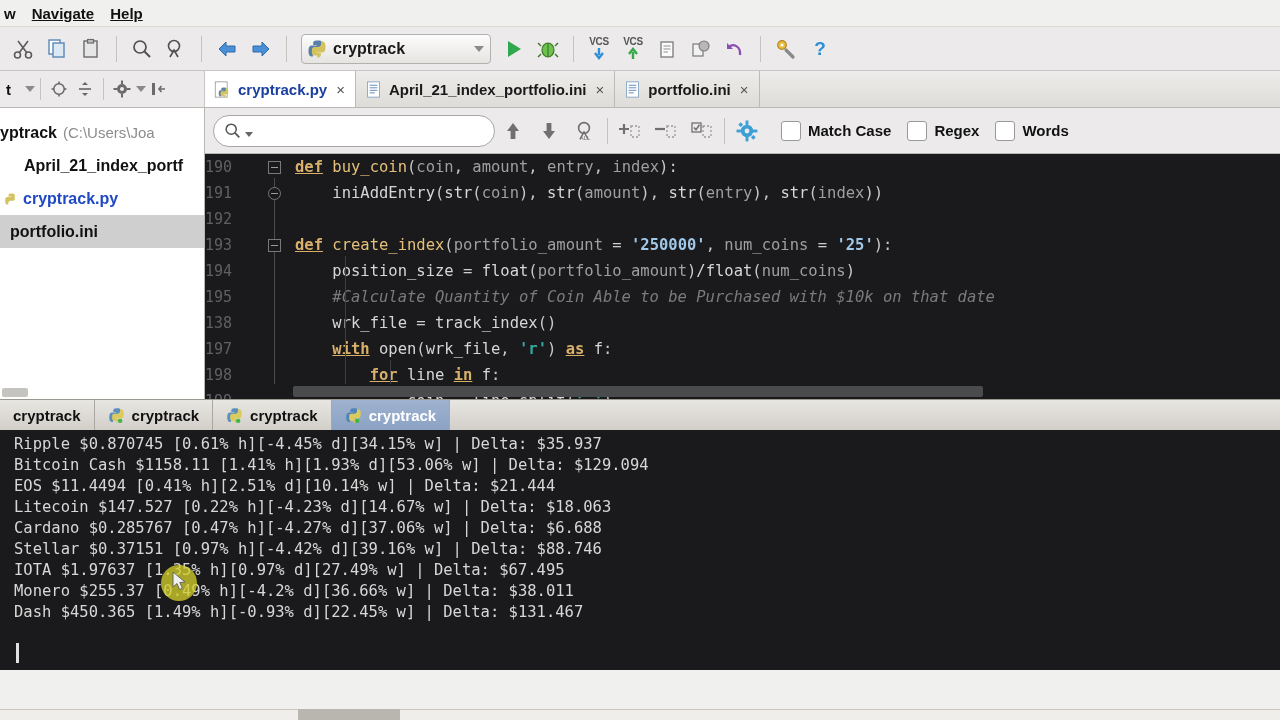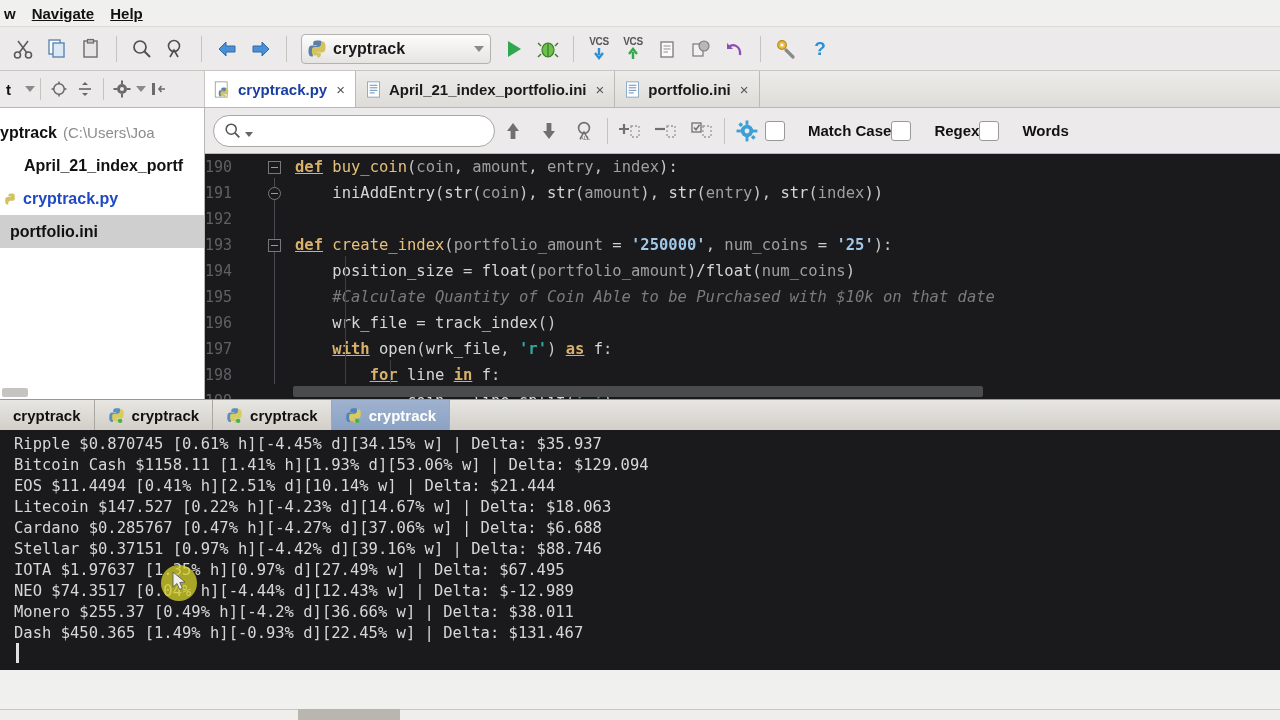--- a/index.html
+++ b/index.html
@@ -113,21 +113,21 @@
     border-bottom: 1px solid #b9b7b3;
   }
   .findinput {
     width: 282px; height: 32px;
     background: #fff; border: 1px solid #a9a7a3; border-radius: 16px;
     display: flex; align-items: center; padding: 0 10px;
     font-size: 14px; color: #333;
   }
   .fb-ico { width: 36px; height: 36px; display:flex; align-items:center; justify-content:center; cursor:pointer;}
   .fb-sep { width:1px; height:26px; background:#c4c2be; margin: 0 4px;}
-  .cbwrap { display:flex; align-items:center; gap:23px; cursor:pointer;}
+  .cbwrap { display:flex; align-items:center; gap:7px; margin-left: 16px; cursor:pointer;}
   .cbox { width:20px; height:20px; background:#fff; border:1px solid #999; border-radius:3px;}
   .cblabel { font-size: 15px; font-weight: bold; color:#111; white-space:nowrap;}
 
   .codearea {
     position: relative; height: 245px;
     background: #1a1a1c; overflow: hidden;
     font-family: "DejaVu Sans Mono", monospace;
     font-size: 15.5px; line-height: 26px;
   }
   .coderow { display: flex; height: 26px; white-space: pre; }
@@ -572,21 +572,21 @@
           <span class="gutnum">194</span>
           <span class="gutfold"></span>
           <span class="codetext">    <span class="cwhite">position_size</span> <span class="cop">=</span> <span class="cwhite">float</span><span class="cpunct">(</span><span class="cparam">portfolio_amount</span><span class="cpunct">)</span><span class="cwhite">/float</span><span class="cpunct">(</span><span class="cparam">num_coins</span><span class="cpunct">)</span></span>
         </div>
         <div class="coderow">
           <span class="gutnum">195</span>
           <span class="gutfold"></span>
           <span class="codetext ccomment">    #Calculate Quantity of Coin Able to be Purchased with $10k on that date</span>
         </div>
         <div class="coderow">
-          <span class="gutnum">196</span>
+          <span class="gutnum">138</span>
           <span class="gutfold"></span>
           <span class="codetext">    <span class="cwhite">wrk_file</span> <span class="cop">=</span> <span class="cwhite">track_index</span><span class="cpunct">()</span></span>
         </div>
         <div class="coderow">
           <span class="gutnum">197</span>
           <span class="gutfold"></span>
           <span class="codetext">    <span class="cdef">with</span> <span class="cwhite">open</span><span class="cpunct">(</span><span class="cwhite">wrk_file</span><span class="cpunct">,</span> <span class="cteal">'r'</span><span class="cpunct">)</span> <span class="cdef">as</span> <span class="cwhite">f</span><span class="cpunct">:</span></span>
         </div>
         <div class="coderow">
           <span class="gutnum">198</span>
@@ -636,21 +636,20 @@
   </div>
 
   <div class="console-out">
     <div class="cline">Ripple $0.870745 [0.61% h][-4.45% d][34.15% w] | Delta: $35.937</div>
     <div class="cline">Bitcoin Cash $1158.11 [1.41% h][1.93% d][53.06% w] | Delta: $129.094</div>
     <div class="cline">EOS $11.4494 [0.41% h][2.51% d][10.14% w] | Delta: $21.444</div>
     <div class="cline">Litecoin $147.527 [0.22% h][-4.23% d][14.67% w] | Delta: $18.063</div>
     <div class="cline">Cardano $0.285767 [0.47% h][-4.27% d][37.06% w] | Delta: $6.688</div>
     <div class="cline">Stellar $0.37151 [0.97% h][-4.42% d][39.16% w] | Delta: $88.746</div>
     <div class="cline">IOTA $1.97637 [1.35% h][0.97% d][27.49% w] | Delta: $67.495</div>
-    <div class="cline">NEO $74.3517 [0.04% h][-4.44% d][12.43% w] | Delta: $-12.989</div>
     <div class="cline">Monero $255.37 [0.49% h][-4.2% d][36.66% w] | Delta: $38.011</div>
     <div class="cline">Dash $450.365 [1.49% h][-0.93% d][22.45% w] | Delta: $131.467</div>
     <div class="caretbar"></div>
   </div>
 
   <div class="console-hscroll-track">
     <div class="console-hscroll-thumb"></div>
   </div>
 
   <div class="cursorblob"></div>

